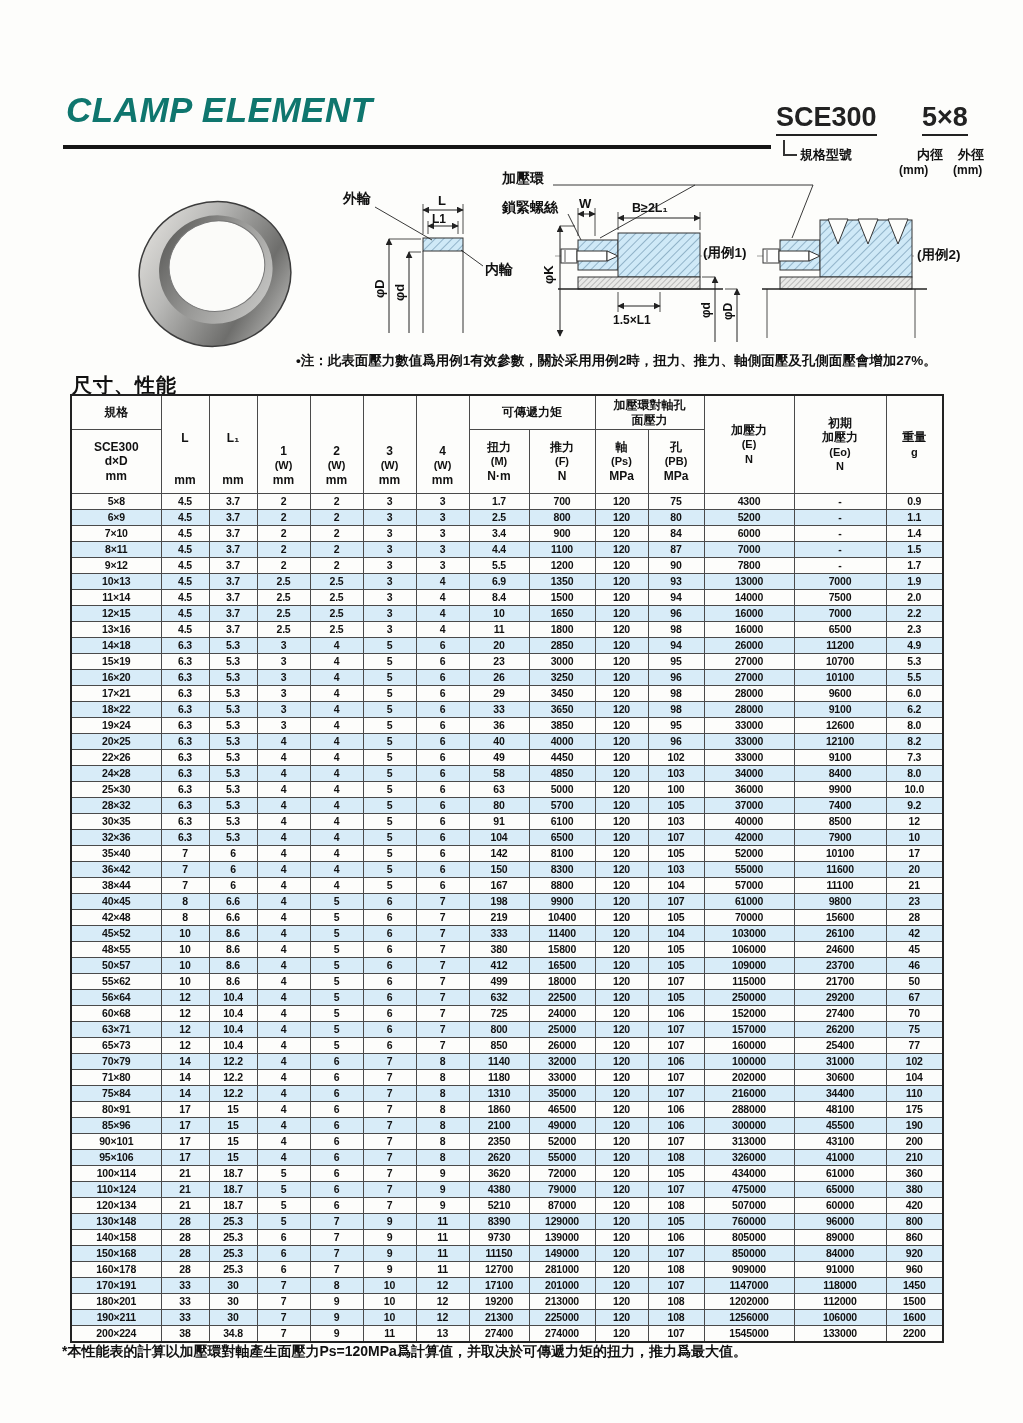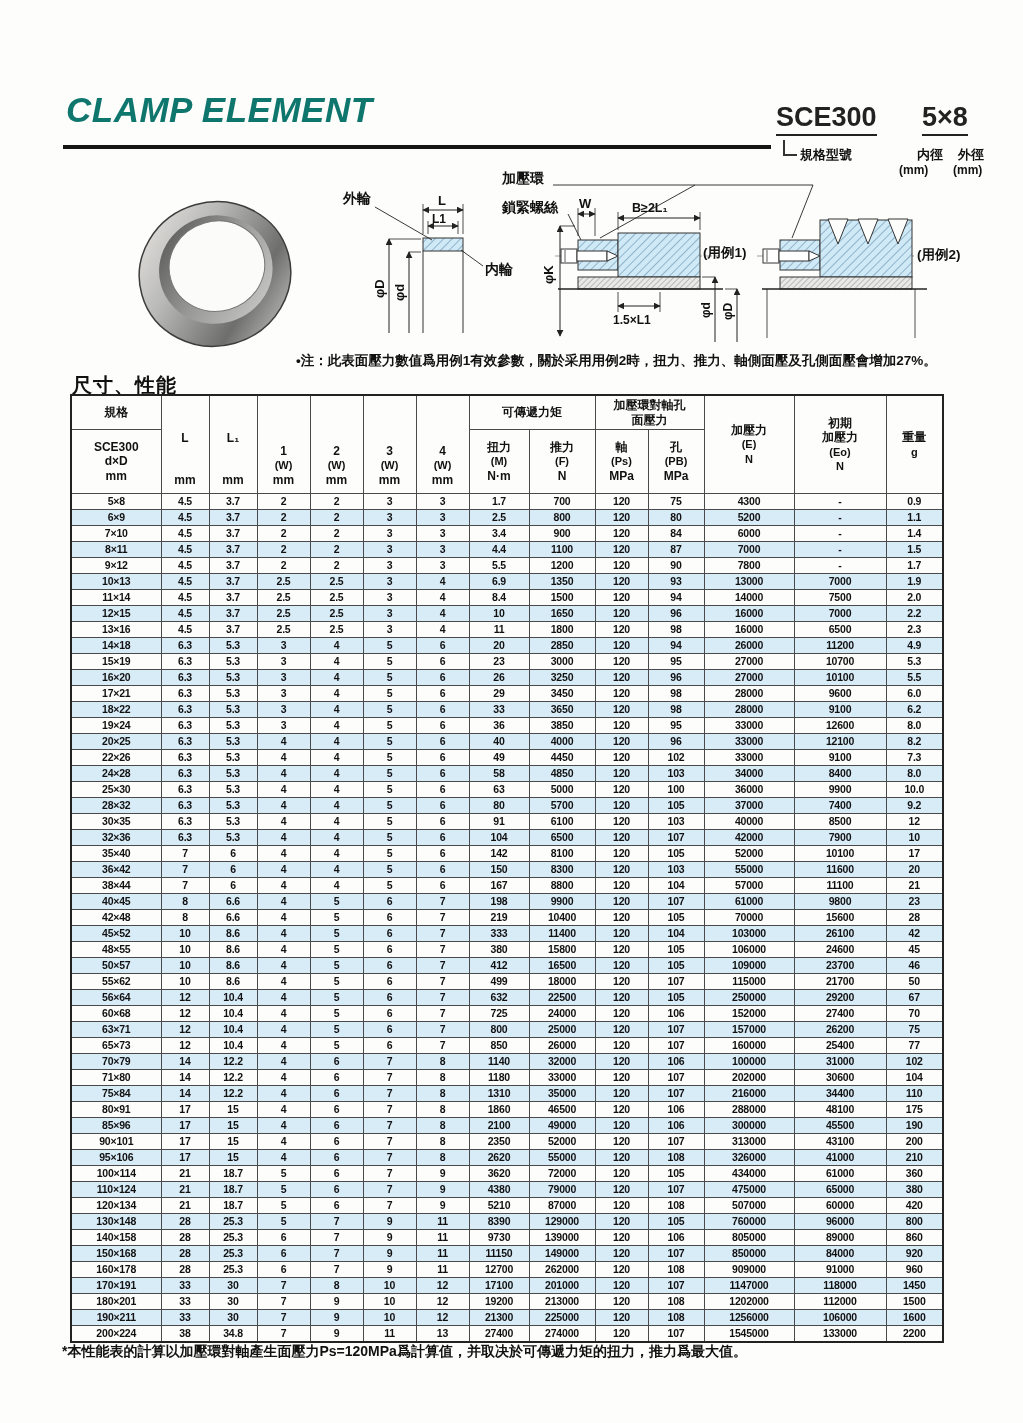--- a/index.html
+++ b/index.html
@@ -1076,21 +1076,21 @@
         </tr>
         <tr>
           <td>160×178</td>
           <td>28</td>
           <td>25.3</td>
           <td>6</td>
           <td>7</td>
           <td>9</td>
           <td>11</td>
           <td>12700</td>
-          <td>262000</td>
+          <td>281000</td>
           <td>120</td>
           <td>108</td>
           <td>909000</td>
           <td>91000</td>
           <td>960</td>
         </tr>
         <tr>
           <td>170×191</td>
           <td>33</td>
           <td>30</td>

